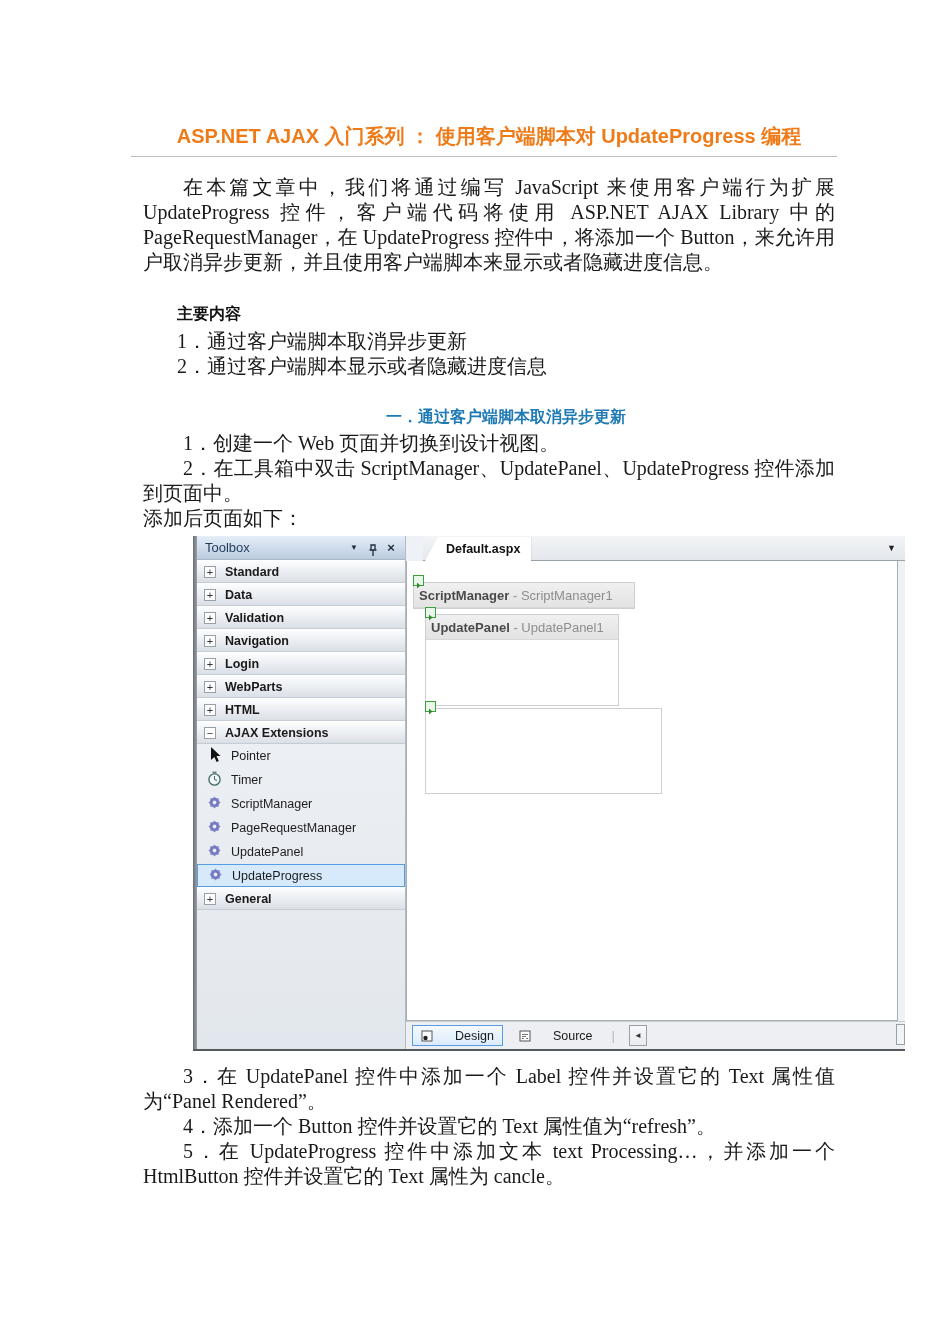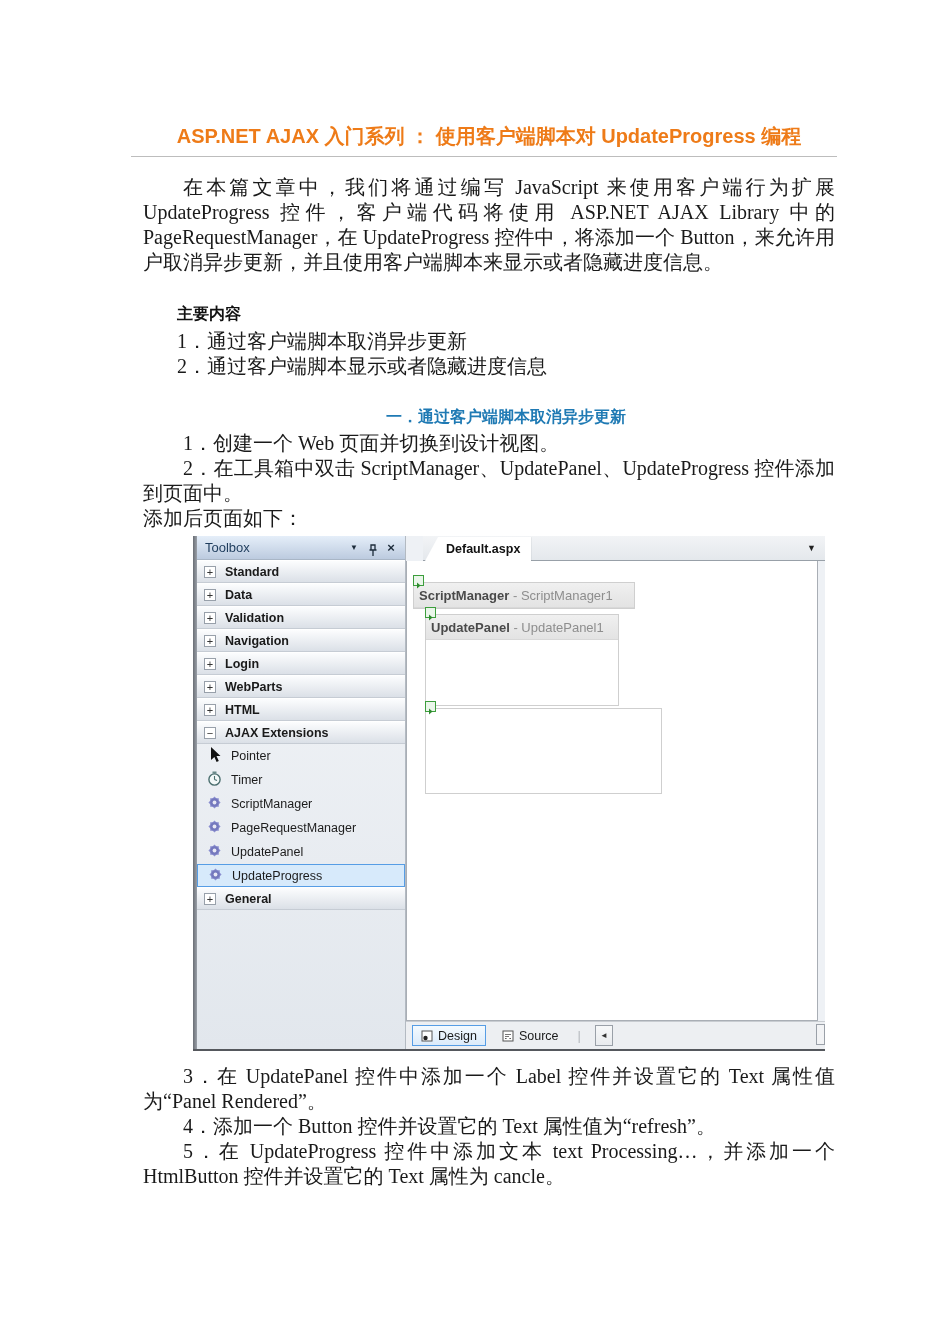--- a/index.html
+++ b/index.html
@@ -24,21 +24,21 @@
     font-weight:bold; font-size:16px; line-height:22px; color:#111;
   }
   h3.sec-h {
     margin:27px 0 3px 34px; font-family:"Liberation Sans","DejaVu Sans",sans-serif;
     font-weight:bold; font-size:16px; line-height:22px; color:#1f7ab4;text-align:center;
   }
   #step3 { margin-top:13px; }
 
   
   .vs-shot {
-    position:relative; width:632px; height:515px; margin:5px 0 0 50px;
+    position:relative; width:712px; height:515px; margin:5px 0 0 50px;
     font-family:"Liberation Sans","DejaVu Sans",sans-serif; text-align:left;
     background:#eef1f5; border-bottom:2px solid #55585d;
   }
   .shot-edge { position:absolute; left:0; top:0; width:4px; height:100%;
     background:linear-gradient(to right,#6a6e75,#9aa0a8); }
 
   
   .toolbox { position:absolute; left:4px; top:0; width:209px; height:100%;
     background:linear-gradient(to bottom,#f3f5f8,#e2e7ed); border-right:1px solid #b3bac2; }
   .tb-header { height:24px; background:linear-gradient(#e5eef9,#bccbdf);
@@ -74,21 +74,21 @@
   .ctl { position:absolute; border:1px solid #cfcfcf; background:#fff; }
   .ctl-head { height:25px; background:linear-gradient(#f0f0f0,#e3e3e3);
     border-bottom:1px solid #d8d8d8; line-height:25px; padding-left:5px;
     font-size:13px; white-space:nowrap; overflow:hidden; }
   .ctl-type { font-weight:bold; color:#4a4a4a; }
   .ctl-id { color:#8e8e8e; }
   .smart-tag { position:absolute; top:-8px; left:-1px; width:11px; height:11px;
     background:#eaf6ea; border:1px solid #3c9e3c; }
   .statusbar { position:absolute; left:0; right:0; bottom:0; height:28px;
     background:#edeff2; border-top:1px solid #c8ccd1; display:flex; align-items:center; }
-  .view-btn { display:inline-flex; align-items:center; gap:5px; height:21px;
+  .view-btn { display:inline-flex; align-items:center; gap:22px; height:21px;
     padding:0 8px; font-size:12.5px; color:#1a1a1a; background:transparent; border:1px solid transparent; }
   .view-btn.design { border:1px solid #569de5; background:linear-gradient(#f4faff,#dcebfa); margin-left:6px; }
   .view-btn.source { margin-left:7px; }
   .vsep { color:#b5b9be; margin-left:10px; font-size:13px; }
   .nav-btn { display:inline-block; width:18px; height:21px; border:1px solid #9aa0a8;
     background:linear-gradient(#f7f8f9,#e9ebee); text-align:center; line-height:19px;
     font-size:8px; color:#333; margin-left:14px; }
   .partial-btn { position:absolute; right:0; bottom:4px; width:9px; height:21px;
     border:1px solid #9aa0a8; background:#f2f3f5; }
 </style>

